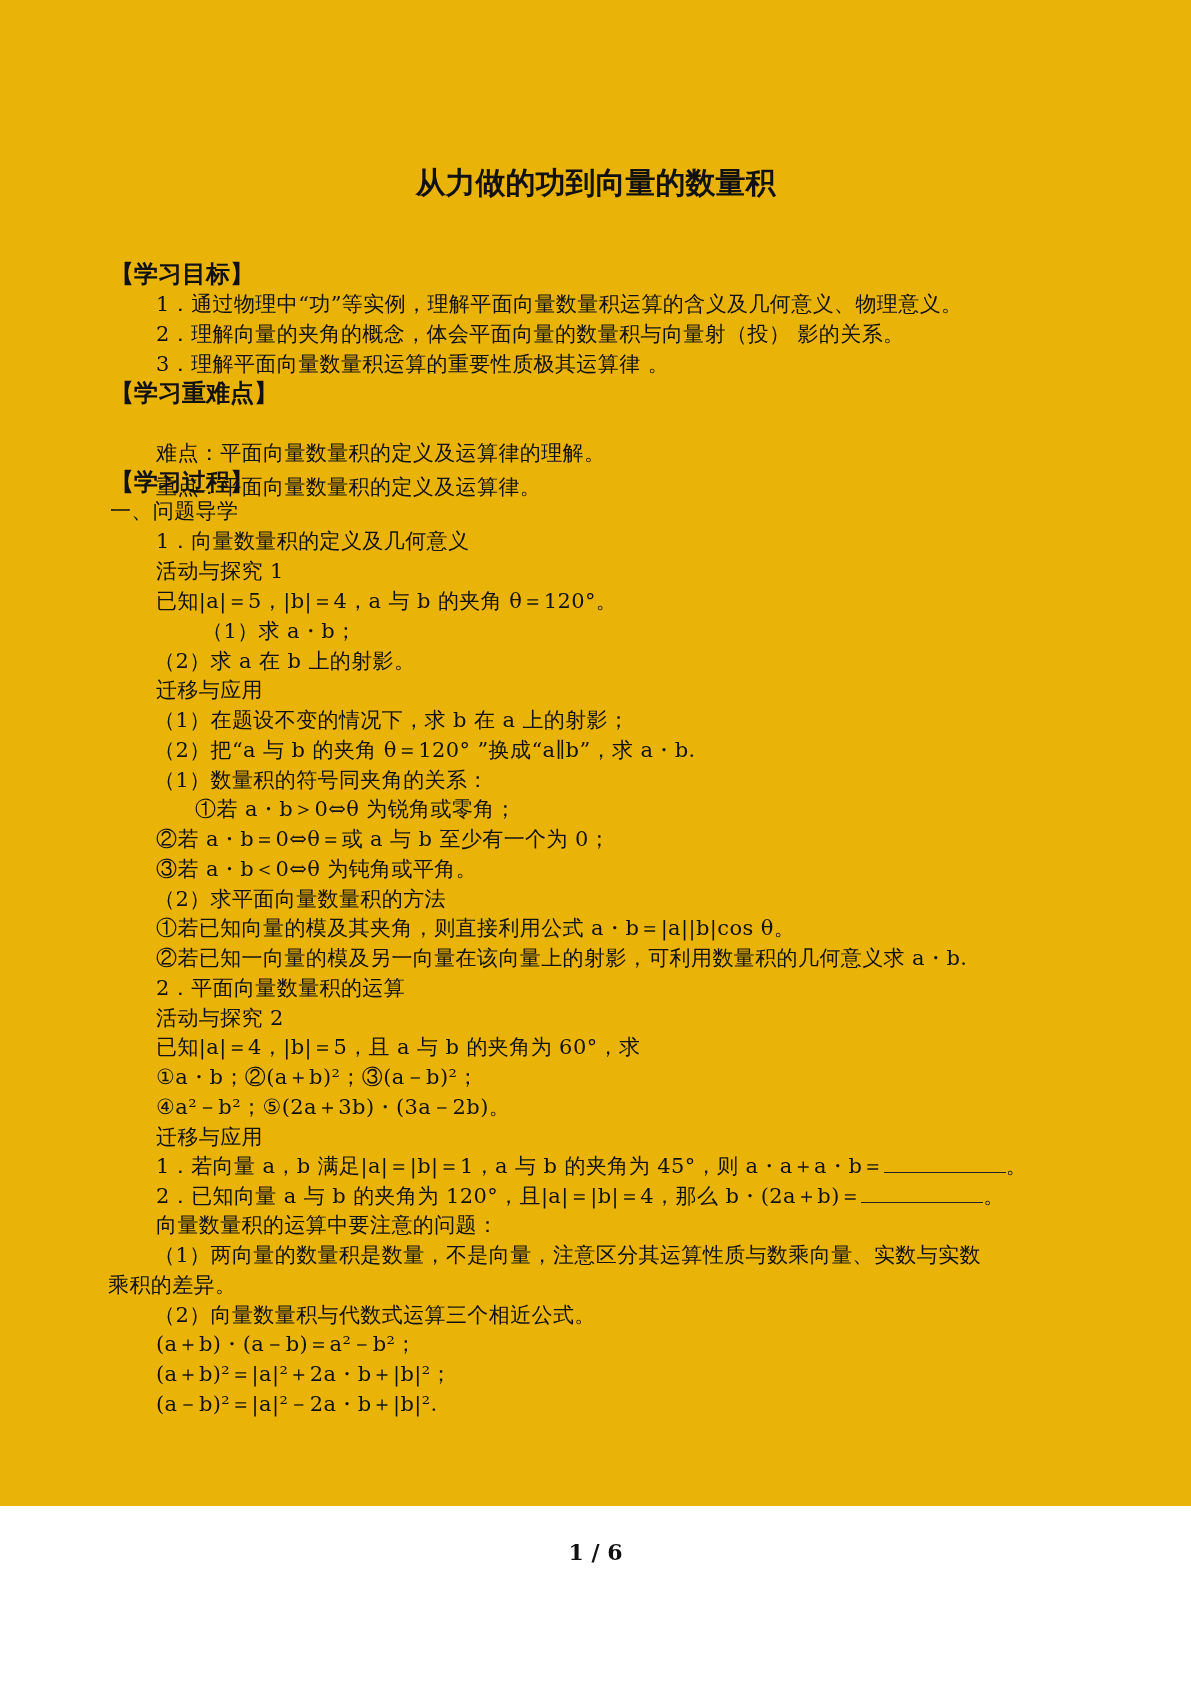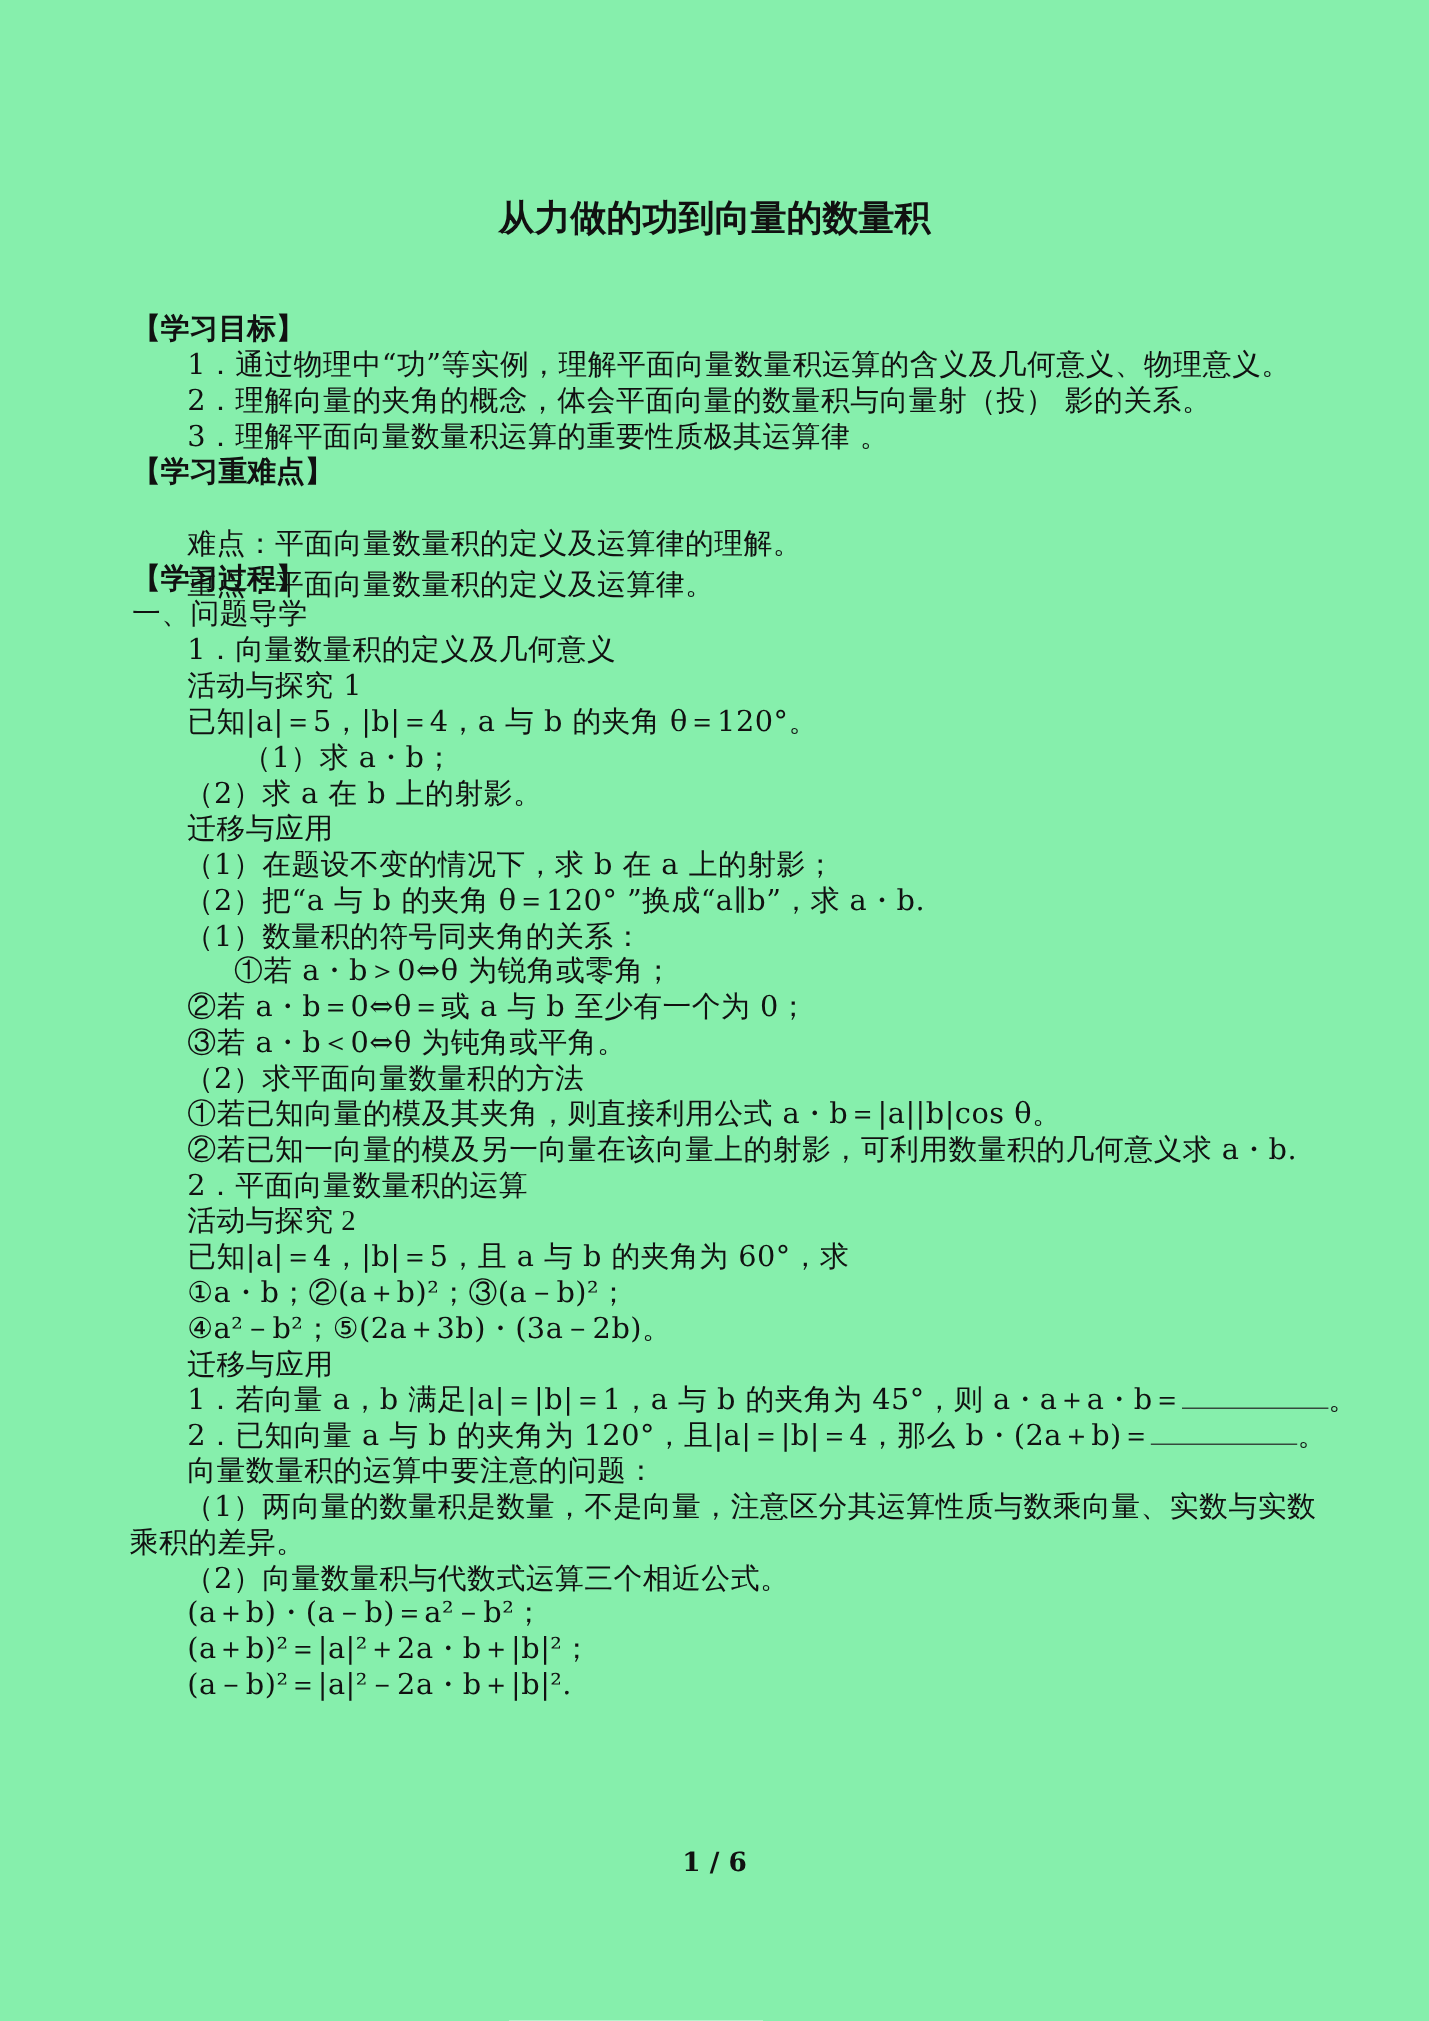--- a/index.html
+++ b/index.html
@@ -13,39 +13,39 @@
       position: relative;
       overflow: hidden;
       font-family: "DejaVu Serif", "Liberation Serif", serif;
       color: #111111;
     }
     .page {
       position: absolute;
       left: 0;
       top: 0;
       width: 1191px;
-      height: 1684px;
-      background: #86efac;
+      height: 1506px;
+      background: #eab308;
     }
     .title {
       position: absolute;
       top: 163px;
       left: 0;
       width: 1191px;
       text-align: center;
       font-family: "DejaVu Sans", "Liberation Sans", sans-serif;
       font-weight: bold;
       font-size: 30px;
       letter-spacing: 0px;
       line-height: 40px;
     }
     .line {
       position: absolute;
       white-space: nowrap;
-      font-size: 24px;
+      font-size: 21px;
       line-height: 30px;
       letter-spacing: 0.4px;
     }
     .heading {
       position: absolute;
       white-space: nowrap;
       font-family: "DejaVu Sans", "Liberation Sans", sans-serif;
       font-weight: bold;
       font-size: 24px;
       line-height: 32px;
@@ -100,21 +100,21 @@
   <div class="line ind2" style="top:705px;">（1）在题设不变的情况下，求 b 在 a 上的射影；</div>
   <div class="line ind2" style="top:735px;">（2）把“a 与 b 的夹角 θ＝120° ”换成“a∥b”，求 a・b.</div>
   <div class="line ind2" style="top:765px;">（1）数量积的符号同夹角的关系：</div>
   <div class="line ind1" style="top:794px;margin-left:39px;">①若 a・b＞0⇔θ 为锐角或零角；</div>
   <div class="line ind1" style="top:824px;">②若 a・b＝0⇔θ＝或 a 与 b 至少有一个为 0；</div>
   <div class="line ind1" style="top:854px;">③若 a・b＜0⇔θ 为钝角或平角。</div>
   <div class="line ind2" style="top:884px;">（2）求平面向量数量积的方法</div>
   <div class="line ind1" style="top:943px;">②若已知一向量的模及另一向量在该向量上的射影，可利用数量积的几何意义求 a・b.</div>
   <div class="line ind1" style="top:913px;">①若已知向量的模及其夹角，则直接利用公式 a・b＝|a||b|cos θ。</div>
   <div class="line ind1" style="top:973px;">2．平面向量数量积的运算</div>
-  <div class="line ind1" style="top:1003px;font-family:Liberation Serif, serif;">活动与探究 2</div>
+  <div class="line ind1" style="top:1003px;">活动与探究 2</div>
   <div class="line ind1" style="top:1032px;">已知|a|＝4，|b|＝5，且 a 与 b 的夹角为 60°，求</div>
   <div class="line ind1" style="top:1062px;">①a・b；②(a＋b)²；③(a－b)²；</div>
   <div class="line ind1" style="top:1092px;">④a²－b²；⑤(2a＋3b)・(3a－2b)。</div>
   <div class="line ind1" style="top:1122px;">迁移与应用</div>
 
   <div class="line ind1" style="top:1151px;">
     <span>1．若向量 a，b 满足|a|＝|b|＝1，a 与 b 的夹角为 45°，则 a・a＋a・b＝</span><span class="blank"></span><span>。</span>
   </div>
   <div class="line ind1" style="top:1181px;">
     <span>2．已知向量 a 与 b 的夹角为 120°，且|a|＝|b|＝4，那么 b・(2a＋b)＝</span><span class="blank"></span><span>。</span>

